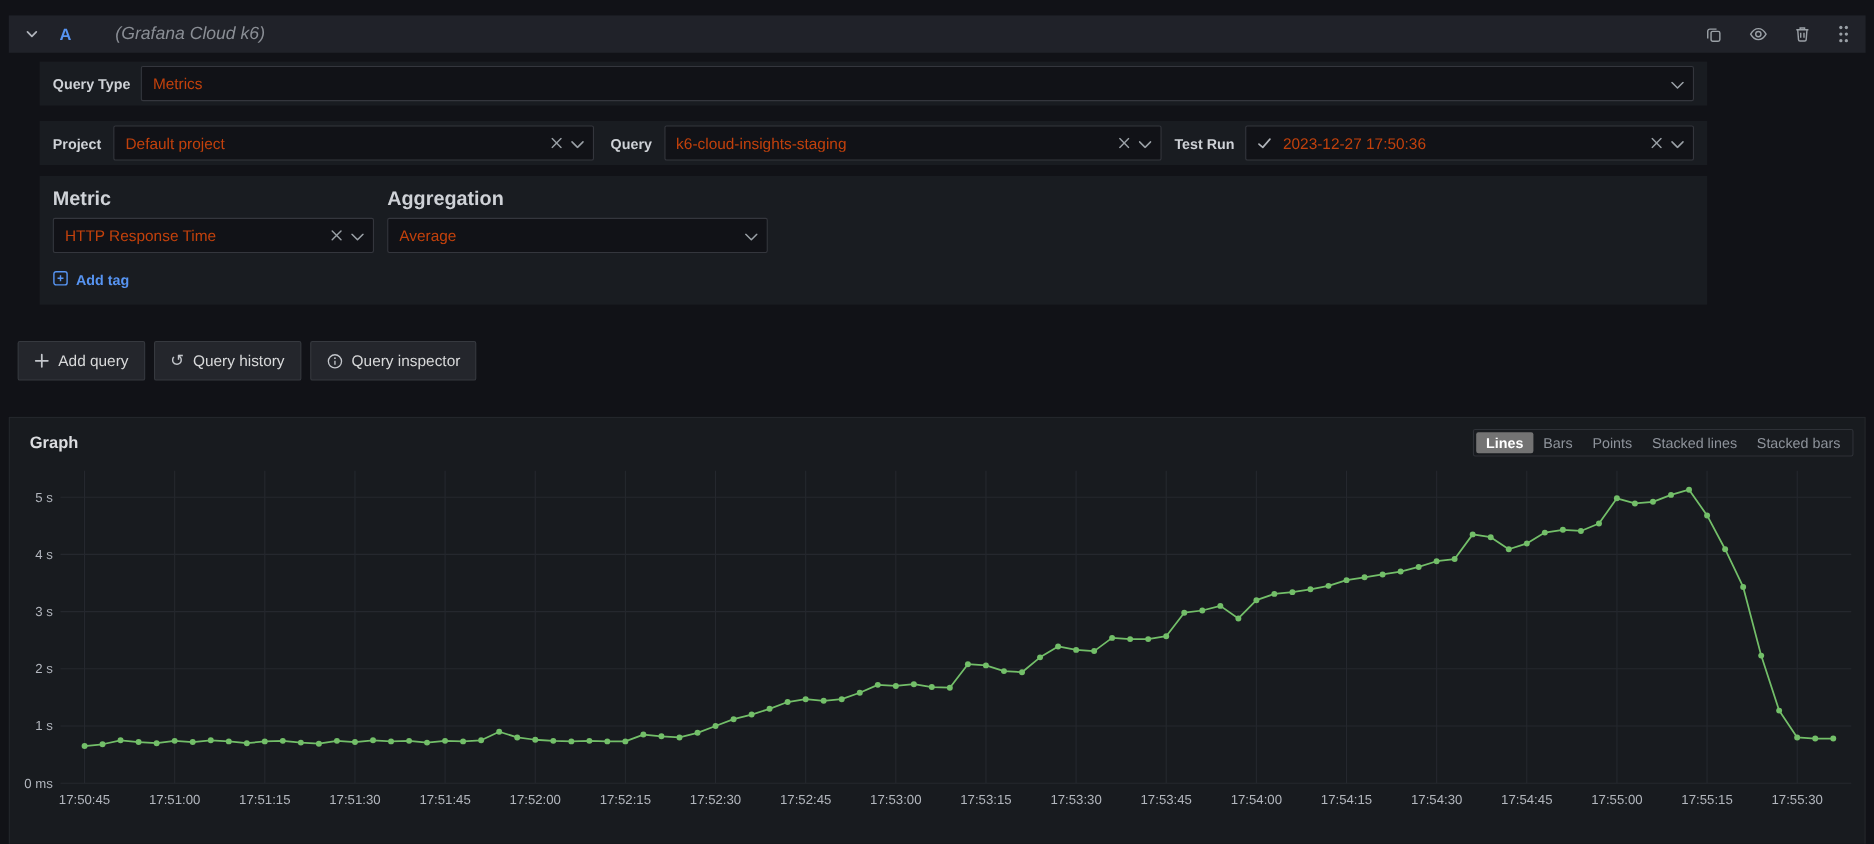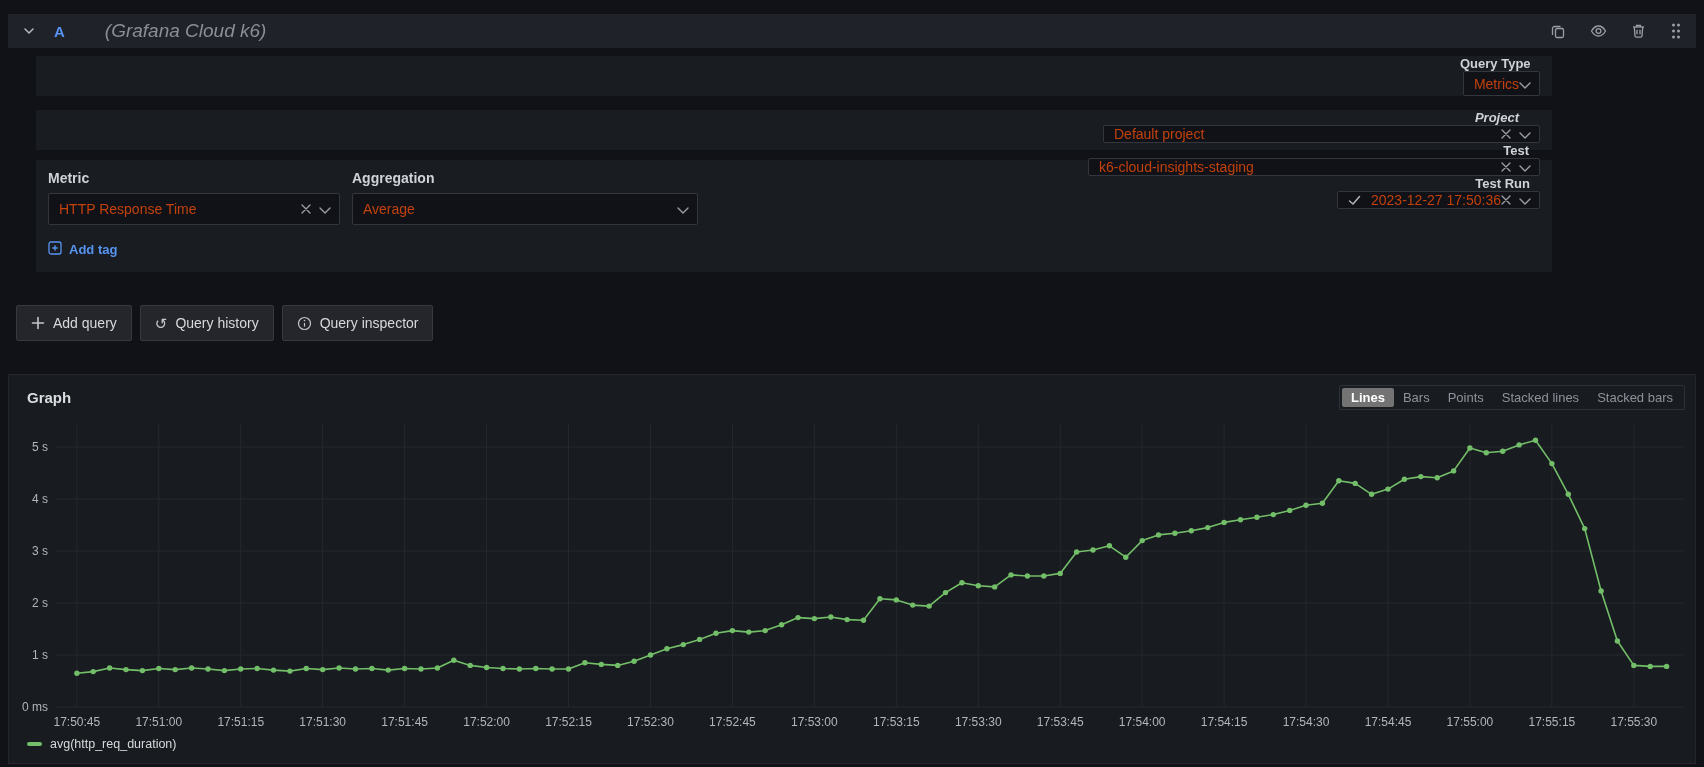--- a/index.html
+++ b/index.html
@@ -8,47 +8,47 @@
     width:1704px; height:767px; overflow:hidden;
     font-family:"Liberation Sans","DejaVu Sans",sans-serif;
     color:#d8d9da; font-size:14px;
   }
   .qheader {
     margin:14px 8px 0; height:34px; background:#202229;
     display:flex; align-items:center; padding:0 14px;
   }
   .collapse-btn { display:flex; align-items:center; cursor:pointer; color:#b0b4bb; }
   .ref-id { color:#5794f2; font-weight:700; font-size:15px; margin-left:18px; cursor:pointer; }
-  .ds-name { color:#8a8e95; font-style:italic; font-size:19px; margin-left:40px; }
+  .ds-name { color:#8a8e95; font-style:italic; font-size:16px; margin-left:40px; }
   .qheader .actions { margin-left:auto; display:flex; align-items:center; gap:24px; }
   .icon-btn { color:#9aa0a6; display:flex; align-items:center; cursor:pointer; background:none; border:none; }
   .qbody { margin:8px 0 0 36px; width:1516px; }
   .section { background:#191c21; }
-  .section-row { height:40px; display:flex; align-items:flex-end; padding:0 12px;flex-direction:column; }
+  .section-row { height:40px; display:flex; align-items:center; padding:0 12px; }
   .row1 { margin-bottom:14px; }
   .row2 { margin-bottom:10px; }
   .inline-label { font-size:13px; font-weight:600; color:#cfd2d7; white-space:nowrap; }
   .lbl-qt { width:72px; margin-right:8px; }
-  .lbl-project { margin-right:21px;font-style:italic; }
+  .lbl-project { margin-right:11px; }
   .lbl-test { margin:0 11px 0 15px; }
   .lbl-testrun { margin:0 10px 0 12px; }
   .select {
     height:32px; background:#111217; border:1px solid #34363d; border-radius:2px;
     display:flex; align-items:center; padding:0 8px 0 10px; cursor:pointer; min-width:0;
   }
   .select .value { flex:1; font-size:14px; color:#c2410c; white-space:nowrap; overflow:hidden; }
   .select .check { display:flex; align-items:center; color:#b0b4ba; margin-right:10px; }
   .sel-icons { display:flex; align-items:center; gap:8px; color:#9aa0a6; }
   .grow { flex:1; }
   .w-project { width:437px; }
   .w-test { width:452px; }
   .sec3 { padding:10px 12px 14px; }
   .field-row { display:flex; gap:12px; }
   .field-col { display:flex; flex-direction:column; }
-  .field-col .flabel { font-size:14px; font-weight:600; color:#cfd2d7; margin-bottom:7px; }
+  .field-col .flabel { font-size:18px; font-weight:600; color:#cfd2d7; margin-bottom:7px; }
   .w-metric { width:292px; }
   .w-agg { width:346px; }
   .add-tag {
     margin-top:16px; display:inline-flex; align-items:center; gap:7px;
     color:#5794f2; font-size:13px; font-weight:600; cursor:pointer; background:none; border:none;
   }
   .toolbar { margin:33px 0 0 16px; display:flex; gap:8px; }
   .tb-btn {
     height:32px; padding:17px 14px; display:inline-flex; align-items:center; gap:8px;
     background:#24262c; border:1px solid #36393f; border-radius:2px;
@@ -144,21 +144,21 @@
               <path d="M1 1 L9 9 M9 1 L1 9" stroke="currentColor" stroke-width="1.3" stroke-linecap="round"></path>
             </svg>
         </span>
         <span>
           <svg width="12" height="7" viewBox="0 0 12 7">
               <polyline points="1,1 6,6 11,1" fill="none" stroke="currentColor" stroke-width="1.4" stroke-linecap="round" stroke-linejoin="round"></polyline>
             </svg>
         </span>
       </span>
     </div>
-    <span class="inline-label lbl-test">Test</span>
+    <span class="inline-label lbl-test">Query</span>
     <div class="select w-test">
       <span class="value">k6-cloud-insights-staging</span>
       <span class="sel-icons">
         <span>
           <svg width="10" height="10" viewBox="0 0 10 10">
               <path d="M1 1 L9 9 M9 1 L1 9" stroke="currentColor" stroke-width="1.3" stroke-linecap="round"></path>
             </svg>
         </span>
         <span>
           <svg width="12" height="7" viewBox="0 0 12 7">
@@ -418,17 +418,13 @@
       <circle cx="1516.5" cy="21.2" r="2.7" fill="#73bf69"></circle>
       <circle cx="1532.9" cy="44.6" r="2.7" fill="#73bf69"></circle>
       <circle cx="1549.3" cy="75.3" r="2.7" fill="#73bf69"></circle>
       <circle cx="1565.7" cy="109.6" r="2.7" fill="#73bf69"></circle>
       <circle cx="1582.1" cy="172.0" r="2.7" fill="#73bf69"></circle>
       <circle cx="1598.4" cy="222.0" r="2.7" fill="#73bf69"></circle>
       <circle cx="1614.8" cy="246.4" r="2.7" fill="#73bf69"></circle>
       <circle cx="1631.2" cy="247.4" r="2.7" fill="#73bf69"></circle>
       <circle cx="1647.6" cy="247.4" r="2.7" fill="#73bf69"></circle>
     </svg>
-  <div class="legend">
-    <span class="swatch"></span>
-    <span class="lname">avg(http_req_duration)</span>
-  </div>
 </div>
 
 </body></html>

